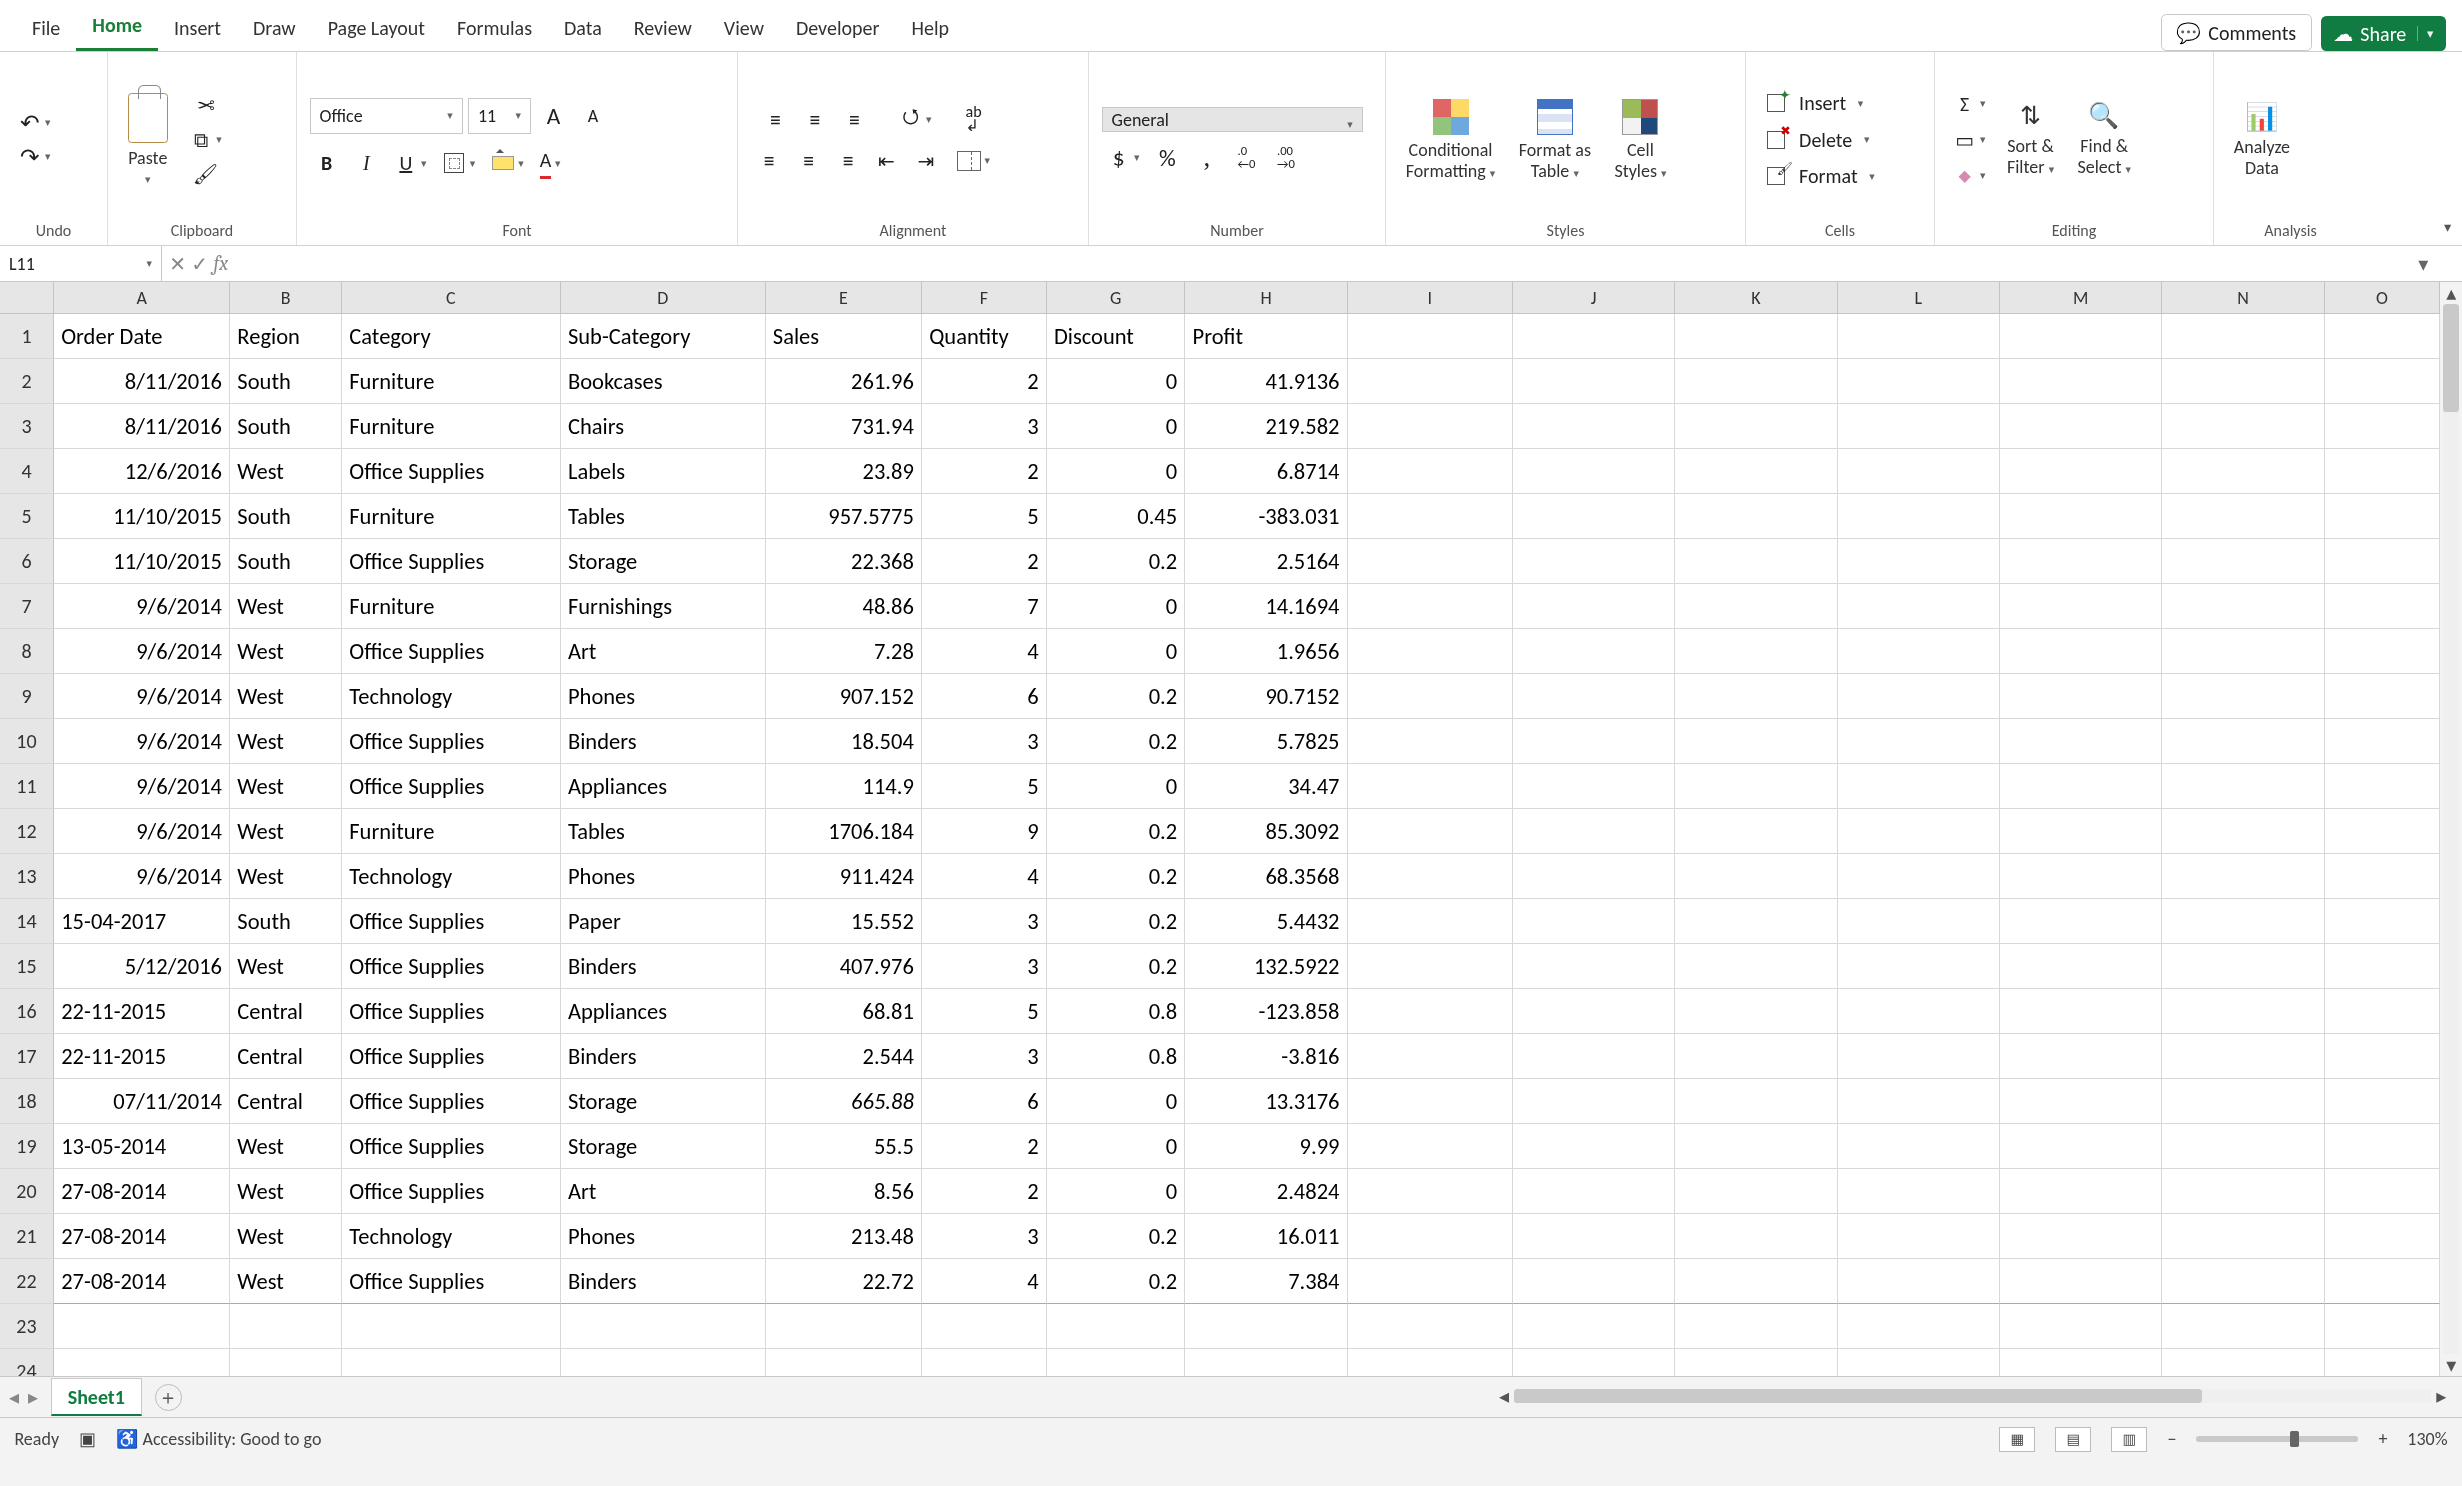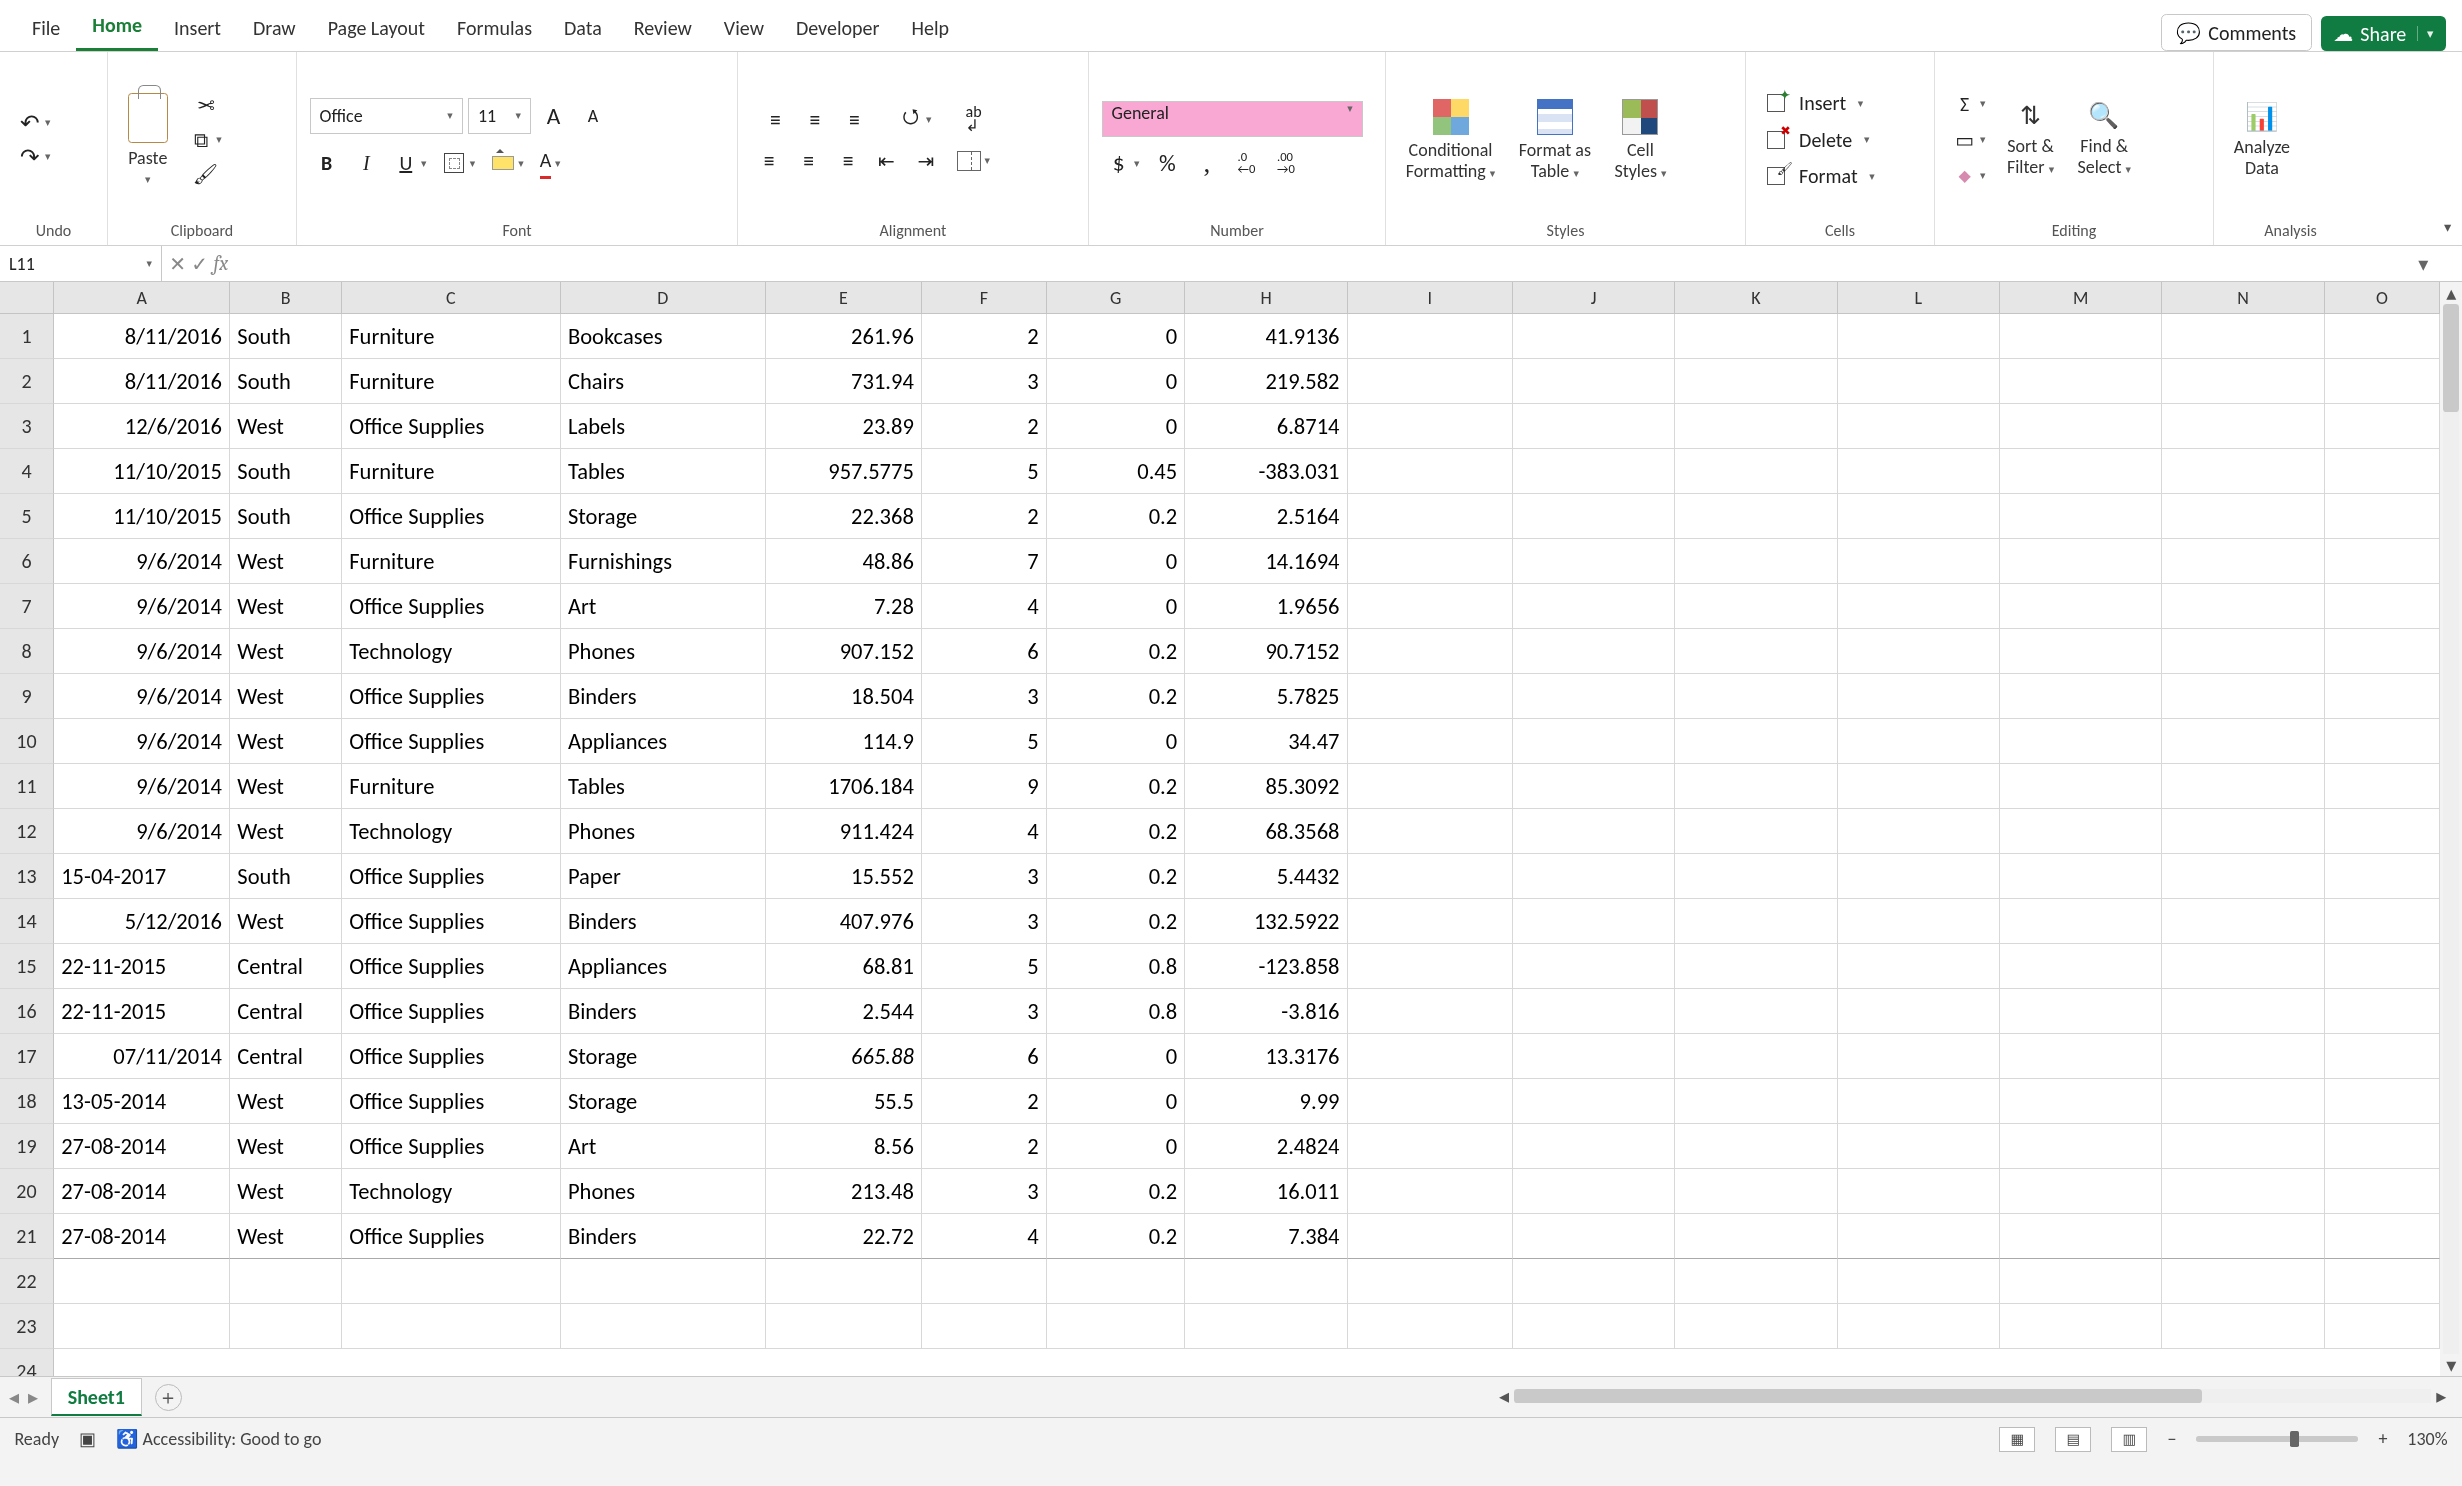--- a/index.html
+++ b/index.html
@@ -20,21 +20,21 @@
 .group .body { flex:1; display:flex; align-items:center; gap:9px;}
 .group .label{ text-align:center; font-size:16px; color:#555; padding-bottom:1.8px; position:relative;}
 .col { display:flex; flex-direction:column; gap:3.6px; align-items:center;}
 .row { display:flex; gap:5.4px; align-items:center;}
 .ico { width:23.4px; height:23.4px; display:inline-flex; align-items:center; justify-content:center; }
 .btnsm { padding:3.6px 5.4px; border-radius:3.6px; cursor:pointer; display:inline-flex; align-items:center; gap:3.6px;}
 .chev-sm { font-size:10.8px; color:#666; }
 .bigbtn { display:flex; flex-direction:column; align-items:center; justify-content:flex-end; gap:5.4px; padding:5.4px 7.2px; cursor:pointer; border-radius:3.6px; font-size:18px; color:#333; text-align:center; line-height:1.15; }
 .fontname { width:153px; height:36px; border:0.9px solid #c8c8c8; background:#fff; display:flex; align-items:center; padding:0 9px; font-size:18px;}
 .fontsize { width:63px; height:36px; border:0.9px solid #c8c8c8; background:#fff; display:flex; align-items:center; padding:0 9px; font-size:18px;}
-.numfmt   { width:261px; height:36px; border:0.9px solid #c8c8c8; background:#f9a8d4; display:flex; align-items:flex-start; padding:0 9px; font-size:18px;}
+.numfmt   { width:261px; height:25px; border:0.9px solid #c8c8c8; background:#e5e5e5; display:flex; align-items:flex-end; padding:0 9px; font-size:18px;}
 .ribbon-collapse { position:absolute; right:10.8px; bottom:9px; font-size:14.4px; color:#555; cursor:pointer;}
 
 
 .i-undo::before{content:"↶"; font-size:23.4px;}
 .i-redo::before{content:"↷"; font-size:23.4px;}
 .i-clip{ width:40px; height:50px; border:1.8px solid #b58a47; border-radius:3.6px; position:relative; background:#fff;}
 .i-clip::before{content:""; position:absolute; top:-9px; left:9px; width:21.6px; height:12.6px; border:1.8px solid #888; border-bottom:none; border-radius:5.4px 5.4px 0 0;}
 .i-cut::before{content:"✂"; font-size:21.6px; transform:scaleX(-1);}
 .i-copy::before{content:"⧉"; font-size:20px;}
 .i-brush::before{content:"🖌"; font-size:20px;}
@@ -464,20 +464,37 @@
       <div class="rh">18</div>
       <div class="rh">19</div>
       <div class="rh">20</div>
       <div class="rh">21</div>
       <div class="rh">22</div>
       <div class="rh">23</div>
       <div class="rh">24</div>
     </div>
   <div class="cells" id="cells">
       <div class="crow">
+        <div class="cell" style="width: 178px;">Order Date</div>
+        <div class="cell" style="width: 113px;">Region</div>
+        <div class="cell" style="width: 221px;">Category</div>
+        <div class="cell" style="width: 207px;">Sub-Category</div>
+        <div class="cell" style="width: 158px;">Sales</div>
+        <div class="cell" style="width: 126px;">Quantity</div>
+        <div class="cell" style="width: 140px;">Discount</div>
+        <div class="cell" style="width: 164px;">Profit</div>
+        <div class="cell" style="width: 167px;"></div>
+        <div class="cell" style="width: 164px;"></div>
+        <div class="cell" style="width: 164px;"></div>
+        <div class="cell" style="width: 164px;"></div>
+        <div class="cell" style="width: 164px;"></div>
+        <div class="cell" style="width: 164px;"></div>
+        <div class="cell" style="width: 117px;"></div>
+      </div>
+      <div class="crow">
         <div class="cell num" style="width: 178px;">8/11/2016</div>
         <div class="cell" style="width: 113px;">South</div>
         <div class="cell" style="width: 221px;">Furniture</div>
         <div class="cell" style="width: 207px;">Bookcases</div>
         <div class="cell num" style="width: 158px;">261.96</div>
         <div class="cell num" style="width: 126px;">2</div>
         <div class="cell num" style="width: 140px;">0</div>
         <div class="cell num" style="width: 164px;">41.9136</div>
         <div class="cell" style="width: 167px;"></div>
         <div class="cell" style="width: 164px;"></div>

